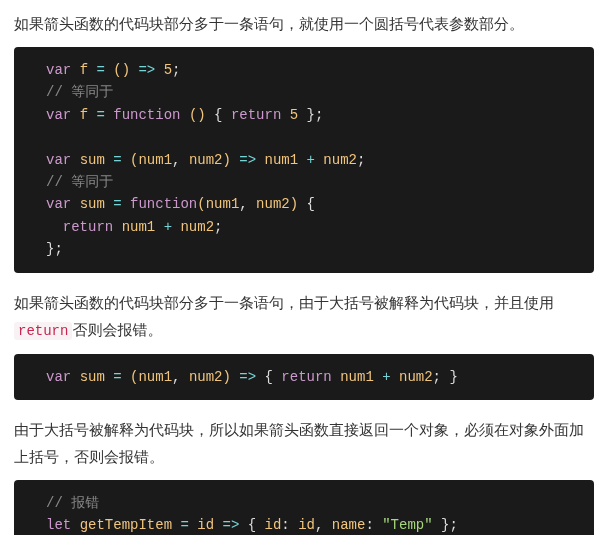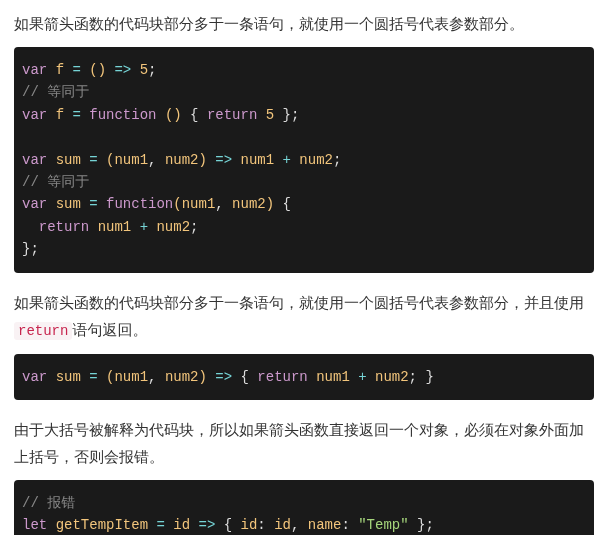--- a/index.html
+++ b/index.html
@@ -20,21 +20,21 @@
     color: #c7254e;
     background: #f9f2f4;
     padding: 1px 4px;
     border-radius: 3px;
     font-size: 14px;
   }
   .code-block {
     background: #1a1a1a;
     color: #ddd;
     border-radius: 4px;
-    padding: 12px 8px;
+    padding: 12px 32px;
     margin: 8px 0 16px 0;
     font-family: Consolas, "Courier New", monospace;
     font-size: 14px;
     line-height: 1.6;
     white-space: pre;
     overflow-x: auto;
   }
   .kw  { color: #cc99cc; }  
   .fn  { color: #f2c57c; }  
   .num { color: #f2c57c; }
@@ -50,21 +50,21 @@
 <div class="code-block"><span class="kw">var</span> <span class="fn">f</span> <span class="op">=</span> <span class="fn">()</span> <span class="op">=&gt;</span> <span class="num">5</span>;
 <span class="cm">// 等同于</span>
 <span class="kw">var</span> <span class="fn">f</span> <span class="op">=</span> <span class="kw">function</span> <span class="fn">()</span> { <span class="kw">return</span> <span class="num">5</span> };
 
 <span class="kw">var</span> <span class="fn">sum</span> <span class="op">=</span> <span class="fn">(</span><span class="fn">num1</span>, <span class="fn">num2</span><span class="fn">)</span> <span class="op">=&gt;</span> <span class="fn">num1</span> <span class="op">+</span> <span class="fn">num2</span>;
 <span class="cm">// 等同于</span>
 <span class="kw">var</span> <span class="fn">sum</span> <span class="op">=</span> <span class="kw">function</span><span class="fn">(</span><span class="fn">num1</span>, <span class="fn">num2</span><span class="fn">)</span> {
   <span class="kw">return</span> <span class="fn">num1</span> <span class="op">+</span> <span class="fn">num2</span>;
 };</div>
 
-<p><span>如果箭头函数的代码块部分多于一条语句，就使用一个圆括号代表参数部分，并且使用</span><span class="inline-code">return</span><span>语句返回。</span></p>
+<p><span>如果箭头函数的代码块部分多于一条语句，由于大括号被解释为代码块，并且使用</span><span class="inline-code">return</span><span>否则会报错。</span></p>
 
 <div class="code-block"><span class="kw">var</span> <span class="fn">sum</span> <span class="op">=</span> <span class="fn">(</span><span class="fn">num1</span>, <span class="fn">num2</span><span class="fn">)</span> <span class="op">=&gt;</span> { <span class="kw">return</span> <span class="fn">num1</span> <span class="op">+</span> <span class="fn">num2</span>; }</div>
 
 <p>由于大括号被解释为代码块，所以如果箭头函数直接返回一个对象，必须在对象外面加上括号，否则会报错。</p>
 
 <div class="code-block"><span class="cm">// 报错</span>
 <span class="kw">let</span> <span class="fn">getTempItem</span> <span class="op">=</span> <span class="fn">id</span> <span class="op">=&gt;</span> { <span class="fn">id</span>: <span class="fn">id</span>, <span class="fn">name</span>: <span class="str">"Temp"</span> };
 
 
      { : , :  };</div>

